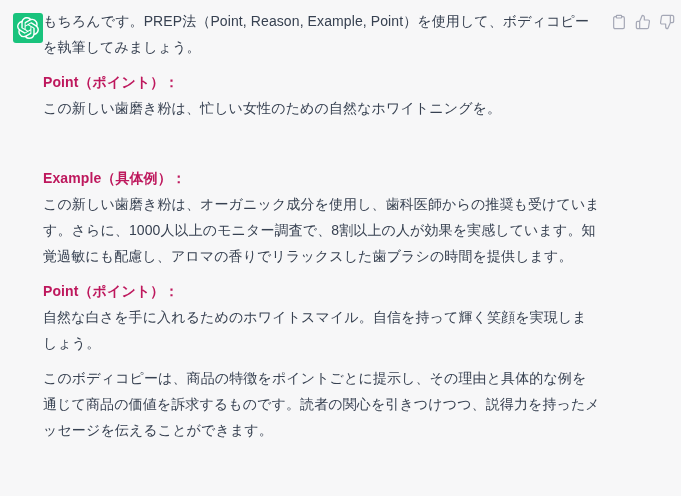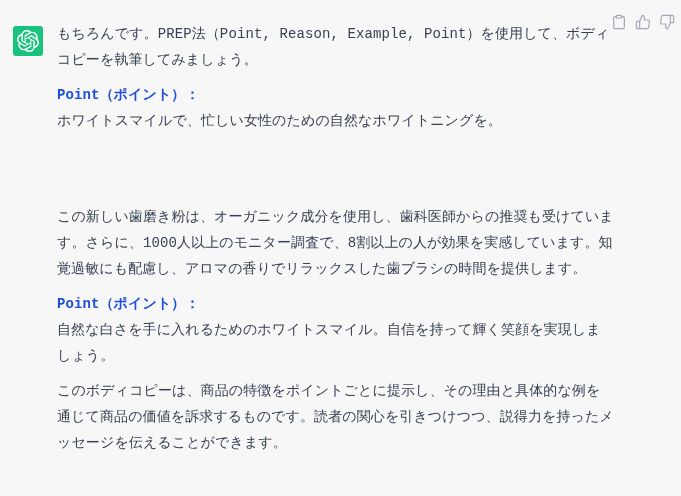--- a/index.html
+++ b/index.html
@@ -8,23 +8,22 @@
     width: 681px;
     height: 496px;
     overflow: hidden;
     background: #f7f7f8;
     font-family: "Liberation Sans", "DejaVu Sans", sans-serif;
     color: #374151;
   }
   .message {
     position: relative;
     display: flex;
-    gap: 14px;
-    padding: 21px 14px 0 13px;
-    font-family: Liberation Mono, monospace;
+    gap: 0;
+    padding: 8px 14px 0 13px;
   }
   .avatar {
     flex: none;
     width: 30px;
     height: 30px;
     margin-top: 5px;
     border-radius: 3px;
     background: #19c37d;
     display: flex;
     align-items: center;
@@ -32,21 +31,21 @@
   }
   .avatar svg { width: 22px; height: 22px; fill: #ffffff; }
   .content {
     width: 557px;
     font-size: 14px;
     line-height: 26px;
     letter-spacing: 0.1px;
   }
   .para { margin: 0 0 9px 0; }
   .para:last-child { margin-bottom: 0; }
-  .para strong { color: #1d4ed8; font-weight: 700; }
+  .para strong { color: #be185d; font-weight: 700; }
   .actions {
     position: absolute;
     top: 13px;
     right: 6px;
     display: flex;
     gap: 7px;
   }
   .icon-btn {
     background: none;
     border: none;
@@ -79,29 +78,29 @@
     <svg viewBox="0 0 24 24" aria-hidden="true">
       <path d="M22.2819 9.8211a5.9847 5.9847 0 0 0-.5157-4.9108 6.0462 6.0462 0 0 0-6.5098-2.9A6.0651 6.0651 0 0 0 4.9807 4.1818a5.9847 5.9847 0 0 0-3.9977 2.9 6.0462 6.0462 0 0 0 .7427 7.0966 5.98 5.98 0 0 0 .511 4.9107 6.051 6.051 0 0 0 6.5146 2.9001A5.9847 5.9847 0 0 0 13.2599 24a6.0557 6.0557 0 0 0 5.7718-4.2058 5.9894 5.9894 0 0 0 3.9977-2.9001 6.0557 6.0557 0 0 0-.7475-7.073zM13.2599 22.4299a4.4755 4.4755 0 0 1-2.8764-1.04l.1419-.0804 4.7783-2.7582a.7948.7948 0 0 0 .3927-.6813v-6.7369l2.02 1.1686a.071.071 0 0 1 .038.0615v5.5826a4.504 4.504 0 0 1-4.4945 4.4944zm-9.6607-4.1254a4.4708 4.4708 0 0 1-.5346-3.0137l.142.0852 4.783 2.7582a.7712.7712 0 0 0 .7806 0l5.8428-3.3685v2.3324a.0804.0804 0 0 1-.0332.0615L9.74 19.9502a4.4992 4.4992 0 0 1-6.1408-1.6457zM2.3408 7.8956a4.485 4.485 0 0 1 2.3655-1.9728V11.6a.7664.7664 0 0 0 .3879.6765l5.8144 3.3543-2.0201 1.1685a.0757.0757 0 0 1-.071 0l-4.8303-2.7865A4.504 4.504 0 0 1 2.3408 7.8956zm16.5963 3.8558L13.1038 8.364 15.1192 7.2a.0757.0757 0 0 1 .071 0l4.8303 2.7913a4.4944 4.4944 0 0 1-.6765 8.1042v-5.6772a.79.79 0 0 0-.407-.667zm2.0107-3.0231l-.142-.0852-4.7735-2.7818a.7759.7759 0 0 0-.7854 0L9.409 9.2297V6.8974a.0662.0662 0 0 1 .0284-.0615l4.8303-2.7866a4.4992 4.4992 0 0 1 6.6802 4.66zM8.3065 12.863l-2.02-1.1638a.0804.0804 0 0 1-.038-.0567V6.0742a4.4992 4.4992 0 0 1 7.3757-3.4537l-.142.0805L8.704 5.459a.7948.7948 0 0 0-.3927.6813zm1.0976-2.3654l2.602-1.4998 2.6069 1.4998v2.9994l-2.5974 1.4997-2.6067-1.4997Z"></path>
     </svg>
   </div>
 
   <div class="content">
     <p class="para">もちろんです。PREP法（Point, Reason, Example, Point）を使用して、ボディコピーを執筆してみましょう。</p>
 
     <p class="para">
       <strong>Point（ポイント）：</strong><br>
-      <span>ホワイトスマイルで、忙しい女性のための自然なホワイトニングを。</span>
+      <span>この新しい歯磨き粉は、忙しい女性のための自然なホワイトニングを。</span>
     </p>
 
     <p class="para">
       <br>
     </p>
 
     <p class="para">
-      <br>
+      <strong>Example（具体例）：</strong><br>
       <span>この新しい歯磨き粉は、オーガニック成分を使用し、歯科医師からの推奨も受けています。さらに、1000人以上のモニター調査で、8割以上の人が効果を実感しています。知覚過敏にも配慮し、アロマの香りでリラックスした歯ブラシの時間を提供します。</span>
     </p>
 
     <p class="para">
       <strong>Point（ポイント）：</strong><br>
       <span>自然な白さを手に入れるためのホワイトスマイル。自信を持って輝く笑顔を実現しましょう。</span>
     </p>
 
     <p class="para">このボディコピーは、商品の特徴をポイントごとに提示し、その理由と具体的な例を通じて商品の価値を訴求するものです。読者の関心を引きつけつつ、説得力を持ったメッセージを伝えることができます。</p>
   </div>

